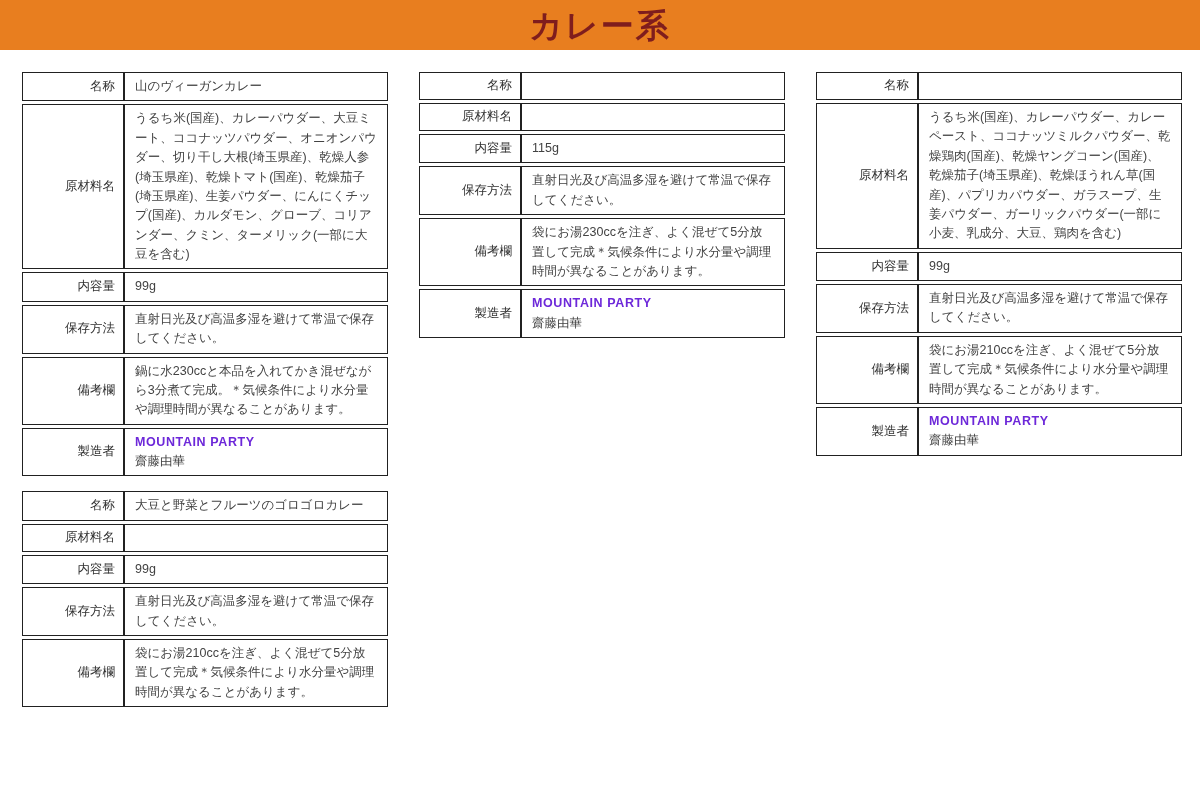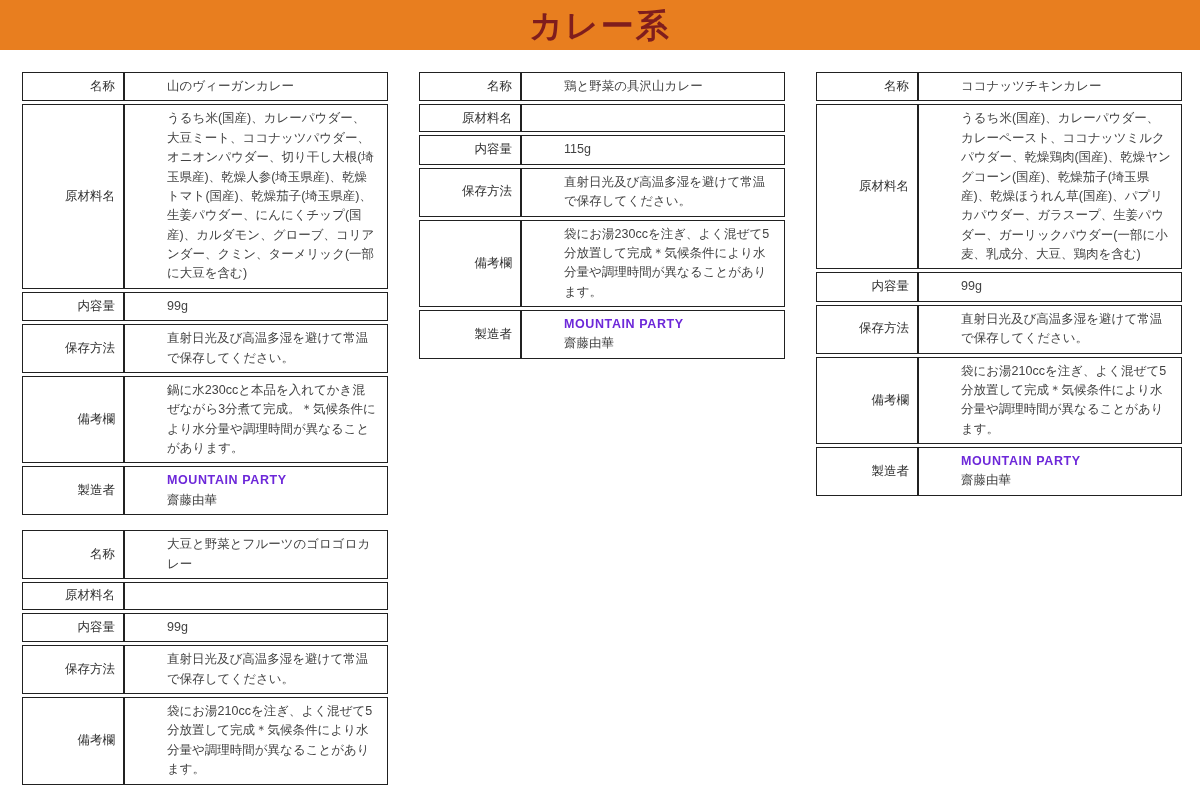--- a/index.html
+++ b/index.html
@@ -66,21 +66,20 @@
   }
   .cv {
     flex: 1;
     padding: 4px 10px;
     font-size: 12.5px;
     line-height: 1.55;
     color: #424242;
     display: flex;
     flex-direction: column;
     justify-content: center;
-    margin-left: 32px;
   }
   .brand {
     font-weight: bold;
     letter-spacing: 0.6px;
     color: #6d28d9;
   }
 </style>
 </head>
 <body>
 
@@ -145,21 +144,20 @@
 
     </div>
 
   </div>
 
   <div class="col">
 
     <div class="spec">
       <div class="row">
         <div class="cl">名称</div>
-        <div class="cv">鶏と野菜の具沢山カレー</div>
       </div>
       <div class="row">
         <div class="cl">原材料名</div>
       </div>
       <div class="row">
         <div class="cl">内容量</div>
         <div class="cv">115g</div>
       </div>
       <div class="row">
         <div class="cl">保存方法</div>
@@ -178,21 +176,20 @@
       </div>
     </div>
 
   </div>
 
   <div class="col">
 
     <div class="spec">
       <div class="row">
         <div class="cl">名称</div>
-        <div class="cv">ココナッツチキンカレー</div>
       </div>
       <div class="row">
         <div class="cl">原材料名</div>
         <div class="cv">うるち米(国産)、カレーパウダー、カレーペースト、ココナッツミルクパウダー、乾燥鶏肉(国産)、乾燥ヤングコーン(国産)、乾燥茄子(埼玉県産)、乾燥ほうれん草(国産)、パプリカパウダー、ガラスープ、生姜パウダー、ガーリックパウダー(一部に小麦、乳成分、大豆、鶏肉を含む)</div>
       </div>
       <div class="row">
         <div class="cl">内容量</div>
         <div class="cv">99g</div>
       </div>
       <div class="row">

